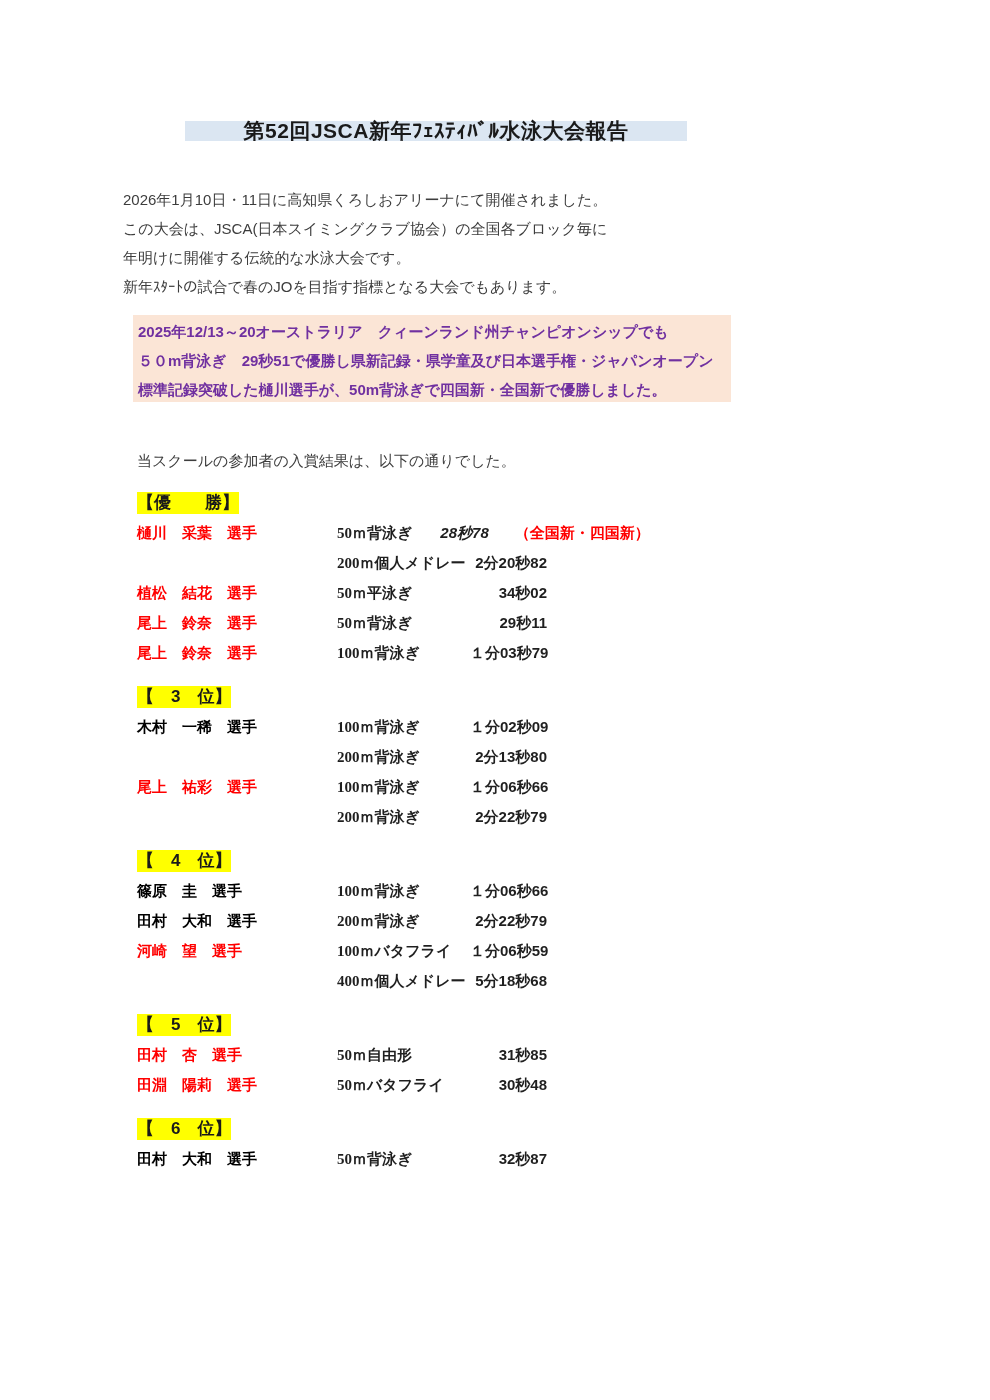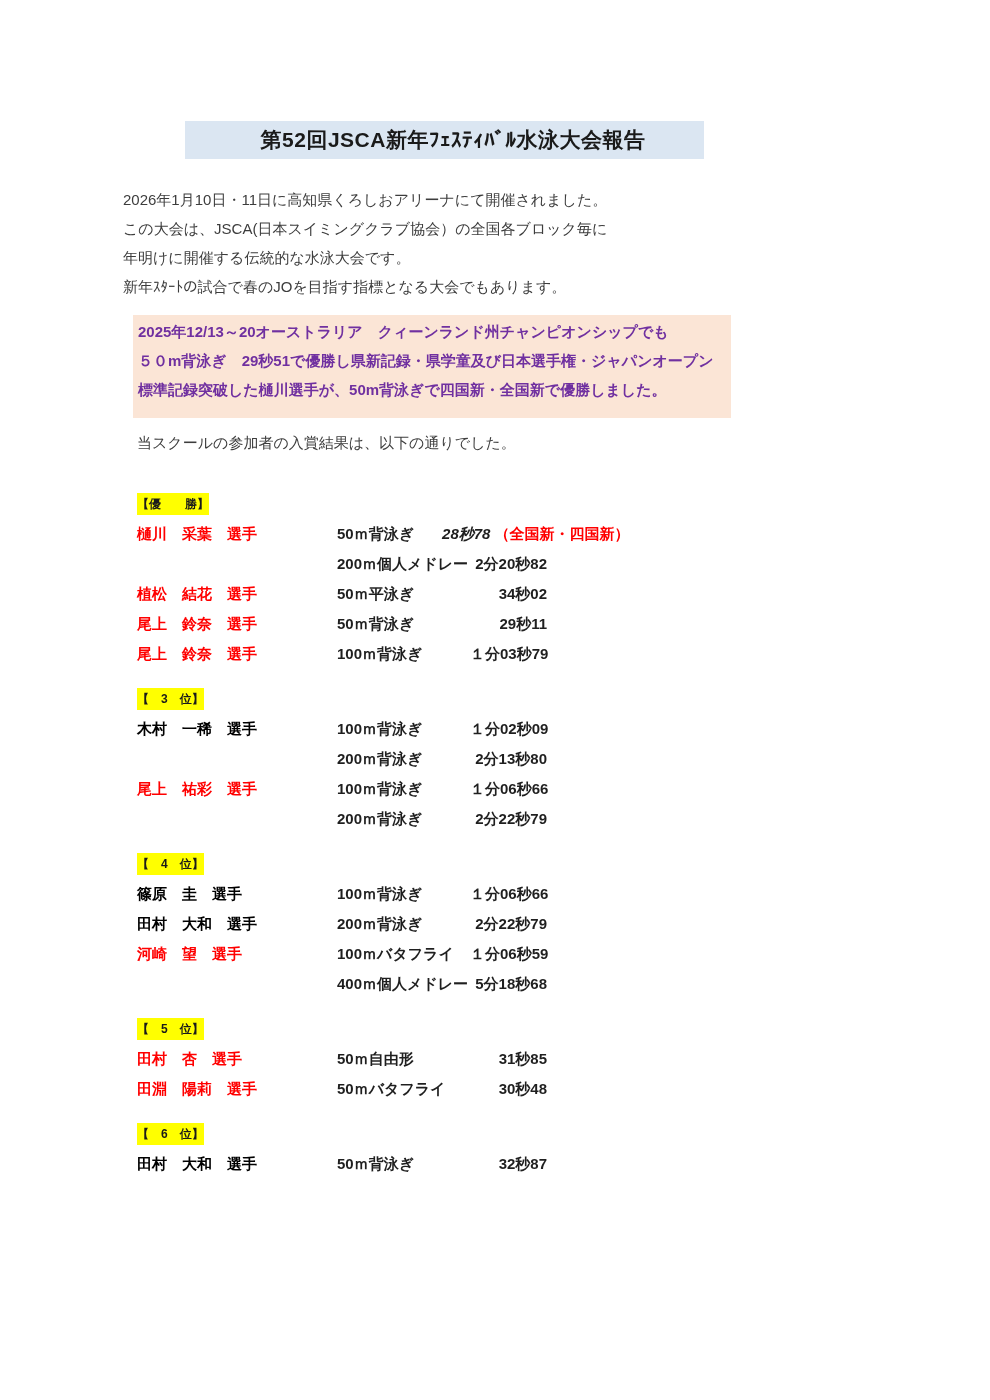--- a/index.html
+++ b/index.html
@@ -19,26 +19,25 @@
     position: absolute;
     inset: 0;
     background: #ffffff;
   }
   
   .title-banner {
     position: absolute;
     left: 185px;
     top: 121px;
     width: 502px;
-    height: 38px;
+    height: 20px;
     background: #dbe6f2;
     display: flex;
     align-items: center;
     justify-content: center;
-    padding-left: 17px;
   }
   .title-banner .title-text {
     font-size: 21px;
     font-weight: bold;
     color: #1a1a1a;
     letter-spacing: 0.5px;
     white-space: nowrap;
   }
   
   .intro {
@@ -49,37 +48,37 @@
     line-height: 29px;
     color: #3d3d3d;
     white-space: nowrap;
   }
   
   .highlight-box {
     position: absolute;
     left: 133px;
     top: 315px;
     width: 598px;
-    height: 103px;
+    height: 87px;
     background: #fbe5d6;
     box-sizing: border-box;
     padding: 2px 6px 0 5px;
   }
   .highlight-box .hl-line {
     font-size: 15px;
     font-weight: bold;
     color: #7030a0;
     line-height: 29px;
     white-space: nowrap;
   }
   
   .results-intro {
     position: absolute;
     left: 137px;
-    top: 434px;
+    top: 452px;
     font-size: 15px;
     line-height: 18px;
     color: #3d3d3d;
     white-space: nowrap;
   }
   
   .results {
     position: absolute;
     left: 137px;
     top: 492px;
@@ -87,21 +86,21 @@
   }
   .sec-header {
     margin: 24px 0 10px 0;
     line-height: 22px;
   }
   .sec-header:first-child { margin-top: 0; }
   .sec-label {
     display: inline-block;
     background: #ffff00;
     color: #1a1a1a;
-    font-size: 12px;
+    font-size: 17px;
     font-weight: bold;
     line-height: 22px;
     white-space: pre;
   }
   .row {
     display: flex;
     align-items: flex-start;
     font-size: 15px;
     font-weight: bold;
     line-height: 18px;
@@ -113,32 +112,33 @@
     width: 200px;
     flex: 0 0 200px;
     color: #1f1f1f;
   }
   .name.red  { color: #ff0000; }
   .name.blue { color: #000000; }
   .event {
     width: 133px;
     flex: 0 0 133px;
     color: #1f1f1f;
+    font-family: Liberation Serif, serif;
   }
   .time {
     width: 77px;
     flex: 0 0 77px;
     text-align: right;
     color: #1f1f1f;
     white-space: nowrap;
   }
   .row.has-note .event { width: auto; flex: 0 0 auto; }
   .row.has-note .time  { width: auto; flex: 0 0 auto; text-align: left; margin-left: 28px; font-style: italic; }
   .note {
-    margin-left: 4px;
+    margin-left: 26px;
     color: #ff0000;
     white-space: nowrap;
   }
 </style>
 </head>
 <body>
 
 <div class="page">
 
   <div class="title-banner">

